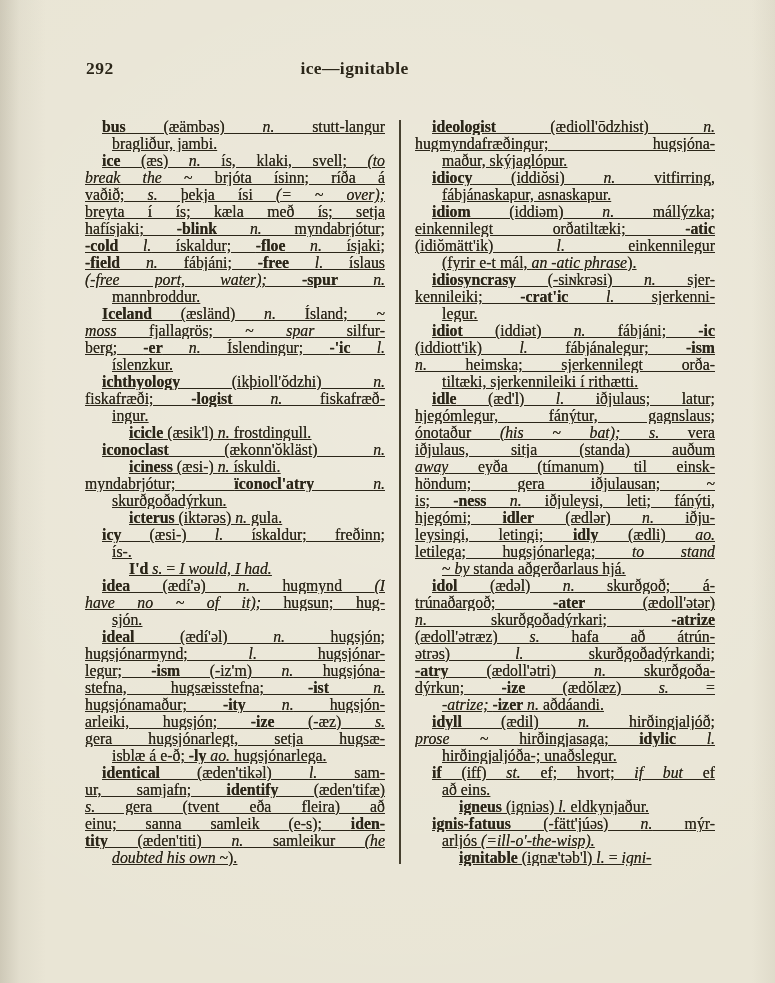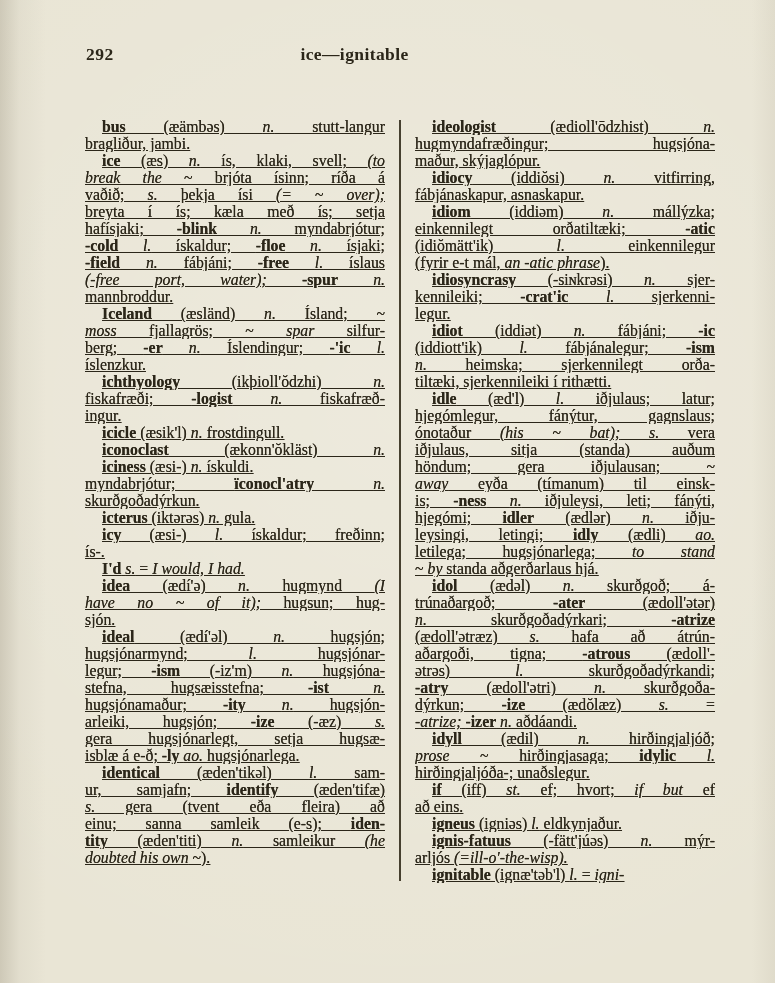--- a/index.html
+++ b/index.html
@@ -18,21 +18,21 @@
     background:var(--paper);
   }
   
   .page::before{
     content:"";position:absolute;inset:0;pointer-events:none;
     background:
       linear-gradient(90deg, rgba(110,100,78,0.22) 0%, rgba(110,100,78,0.06) 2.5%, rgba(110,100,78,0) 6%),
       linear-gradient(270deg, rgba(110,100,78,0.08) 0%, rgba(110,100,78,0) 3%),
       radial-gradient(ellipse 120% 90% at 52% 42%, rgba(255,255,255,0.18), rgba(0,0,0,0) 70%);
   }
-  .header{position:absolute;top:44px;left:0;width:775px;height:22px;}
+  .header{position:absolute;top:58px;left:0;width:775px;height:22px;}
   .pagenum{
     position:absolute;left:86px;top:0;
     font-weight:700;font-size:17.5px;letter-spacing:0.5px;
   }
   .running-head{
     display:block;width:775px;text-align:center;
     transform:translateX(-33px);
     font-weight:700;font-size:17.5px;letter-spacing:0.4px;
   }
   .columns{
@@ -42,21 +42,21 @@
   .col{width:300px;flex:0 0 300px;}
   .divider{
     width:2px;flex:0 0 2px;margin:2px 14px 2px 14px;
     background:#46402f;
   }
   .line{
     font-size:15.8px;line-height:17px;height:17px;overflow:hidden;
     text-align:justify;text-align-last:justify;
     text-shadow:0 0 0.35px rgba(43,38,25,0.85);
   }
-  .line.fin{text-align-last:left;}
+  .line.fin{text-align-last:left;margin-left:27px;}
   .line.ind{text-indent:17px;}
   .b{font-weight:700;}
   .i{font-style:italic;}
   .r{font-style:normal;font-weight:400;}
 </style>
 </head>
 <body>
 
 <div class="page">
   <div class="header">
@@ -125,32 +125,31 @@
         <div class="line"><span class="r">kennileiki; </span><span class="b">-crat'ic</span><span class="r"> </span><span class="i">l.</span><span class="r"> sjerkenni-</span></div>
         <div class="line fin"><span class="r">legur.</span></div>
         <div class="line ind"><span class="b">idiot</span><span class="r"> (iddiət) </span><span class="i">n.</span><span class="r"> fábjáni; </span><span class="b">-ic</span></div>
         <div class="line"><span class="r">(iddiott'ik) </span><span class="i">l.</span><span class="r"> fábjánalegur; </span><span class="b">-ism</span></div>
         <div class="line"><span class="i">n.</span><span class="r"> heimska; sjerkennilegt orða-</span></div>
         <div class="line fin"><span class="r">tiltæki, sjerkennileiki í rithætti.</span></div>
         <div class="line ind"><span class="b">idle</span><span class="r"> (æd'l) </span><span class="i">l.</span><span class="r"> iðjulaus; latur;</span></div>
         <div class="line"><span class="r">hjegómlegur, fánýtur, gagnslaus;</span></div>
         <div class="line"><span class="r">ónotaður </span><span class="i">(his ~ bat);</span><span class="r"> </span><span class="i">s.</span><span class="r"> vera</span></div>
         <div class="line"><span class="r">iðjulaus, sitja (standa) auðum</span></div>
+        <div class="line"><span class="i">away</span><span class="r"> eyða (tímanum) til einsk-</span></div>
         <div class="line"><span class="r">höndum; gera iðjulausan; ~</span></div>
-        <div class="line"><span class="i">away</span><span class="r"> eyða (tímanum) til einsk-</span></div>
         <div class="line"><span class="r">is; </span><span class="b">-ness</span><span class="r"> </span><span class="i">n.</span><span class="r"> iðjuleysi, leti; fánýti,</span></div>
         <div class="line"><span class="r">hjegómi; </span><span class="b">idler</span><span class="r"> (ædlər) </span><span class="i">n.</span><span class="r"> iðju-</span></div>
         <div class="line"><span class="r">leysingi, letingi; </span><span class="b">idly</span><span class="r"> (ædli) </span><span class="i">ao.</span></div>
         <div class="line"><span class="r">letilega; hugsjónarlega; </span><span class="i">to stand</span></div>
         <div class="line fin"><span class="r">~ </span><span class="i">by</span><span class="r"> standa aðgerðarlaus hjá.</span></div>
         <div class="line ind"><span class="b">idol</span><span class="r"> (ædəl) </span><span class="i">n.</span><span class="r"> skurðgoð; á-</span></div>
         <div class="line"><span class="r">trúnaðargoð; </span><span class="b">-ater</span><span class="r"> (ædoll'ətər)</span></div>
         <div class="line"><span class="i">n.</span><span class="r"> skurðgoðadýrkari; </span><span class="b">-atrize</span></div>
         <div class="line"><span class="r">(ædoll'ətræz) </span><span class="i">s.</span><span class="r"> hafa að átrún-</span></div>
-        <div class="line"><span class="r">aðargoði, tigna; </span><span class="b">-atrous</span><span class="r"> (ædoll'-</span></div>
         <div class="line"><span class="r">ətrəs) </span><span class="i">l.</span><span class="r"> skurðgoðadýrkandi;</span></div>
         <div class="line"><span class="b">-atry</span><span class="r"> (ædoll'ətri) </span><span class="i">n.</span><span class="r"> skurðgoða-</span></div>
         <div class="line"><span class="r">dýrkun; </span><span class="b">-ize</span><span class="r"> (ædŏlæz) </span><span class="i">s.</span><span class="r"> =</span></div>
         <div class="line fin"><span class="i">-atrize;</span><span class="r"> </span><span class="b">-izer</span><span class="r"> </span><span class="i">n.</span><span class="r"> aðdáandi.</span></div>
         <div class="line ind"><span class="b">idyll</span><span class="r"> (ædil) </span><span class="i">n.</span><span class="r"> hirðingjaljóð;</span></div>
         <div class="line"><span class="i">prose</span><span class="r"> ~ hirðingjasaga; </span><span class="b">idylic</span><span class="r"> </span><span class="i">l.</span></div>
         <div class="line fin"><span class="r">hirðingjaljóða-; unaðslegur.</span></div>
         <div class="line ind"><span class="b">if</span><span class="r"> (iff) </span><span class="i">st.</span><span class="r"> ef; hvort; </span><span class="i">if but</span><span class="r"> ef</span></div>
         <div class="line fin"><span class="r">að eins.</span></div>
         <div class="line ind fin"><span class="b">igneus</span><span class="r"> (igniəs) </span><span class="i">l.</span><span class="r"> eldkynjaður.</span></div>

